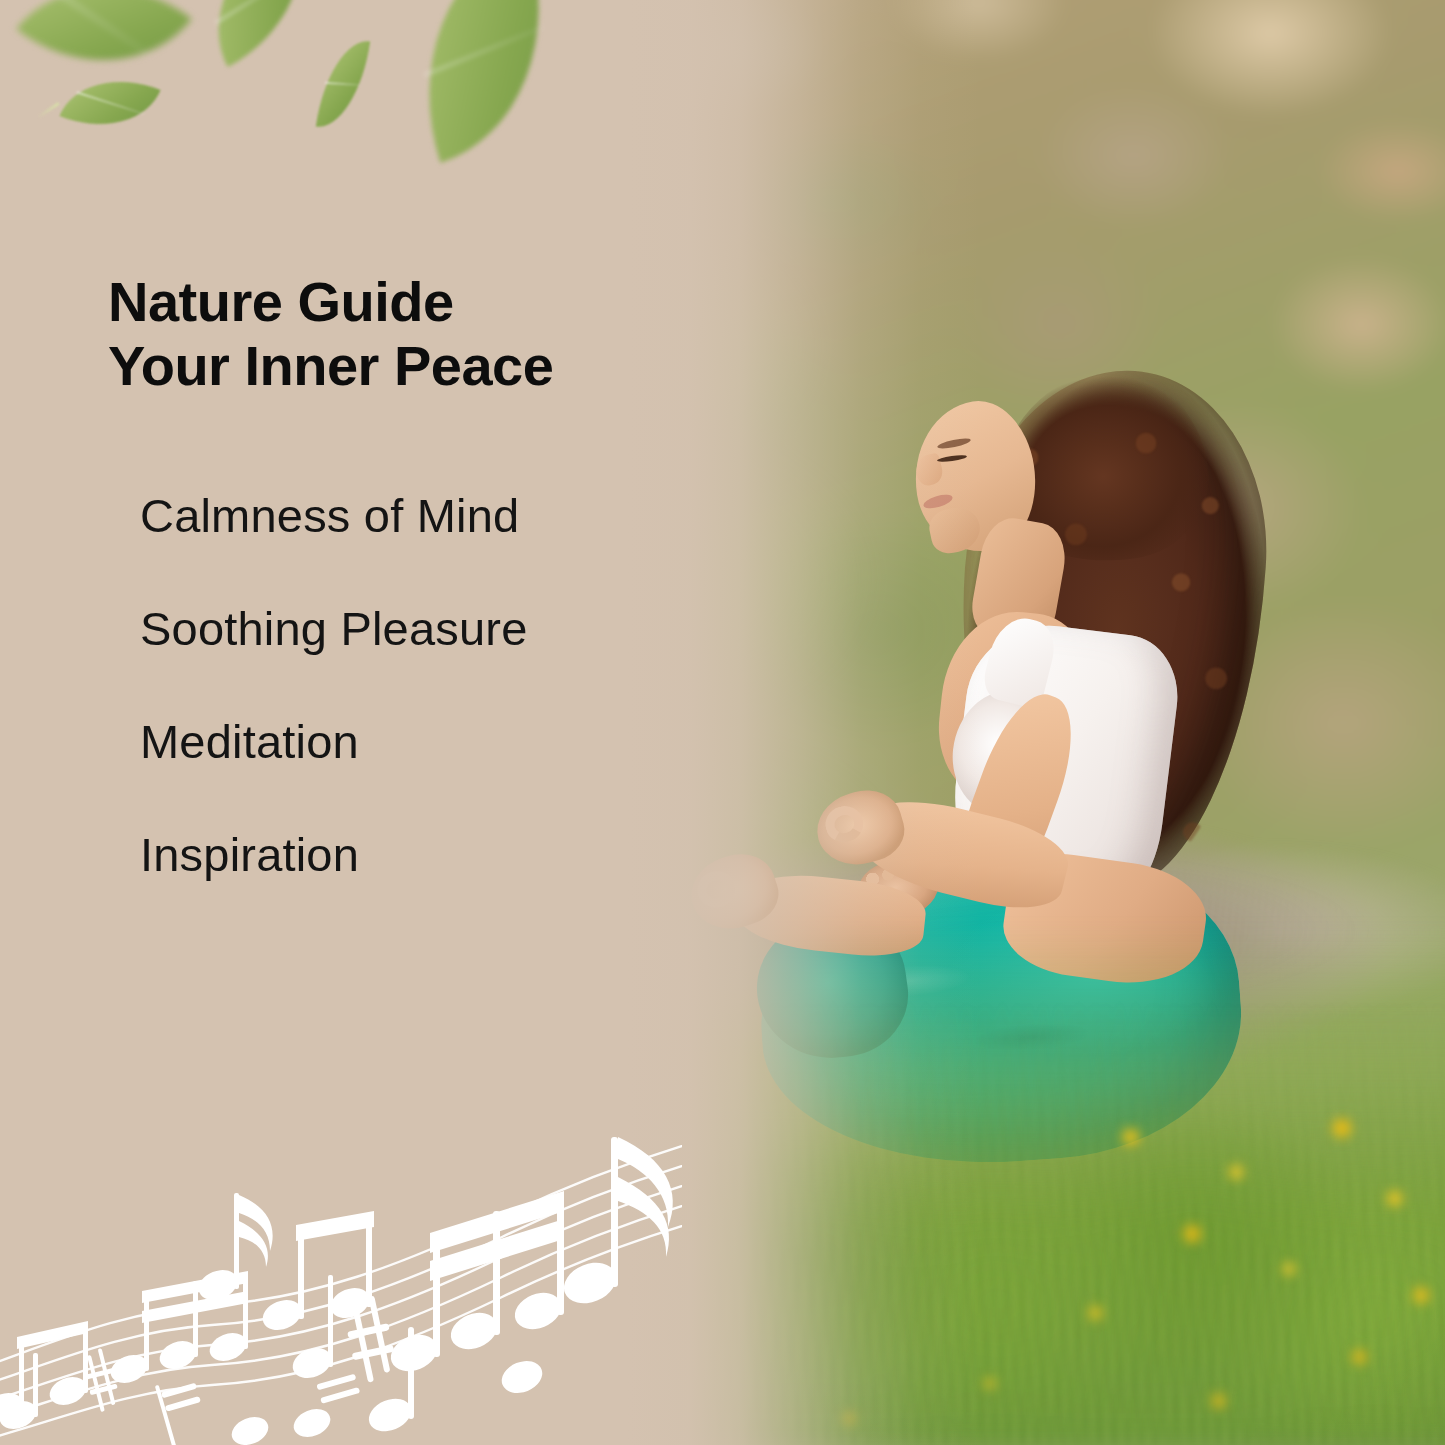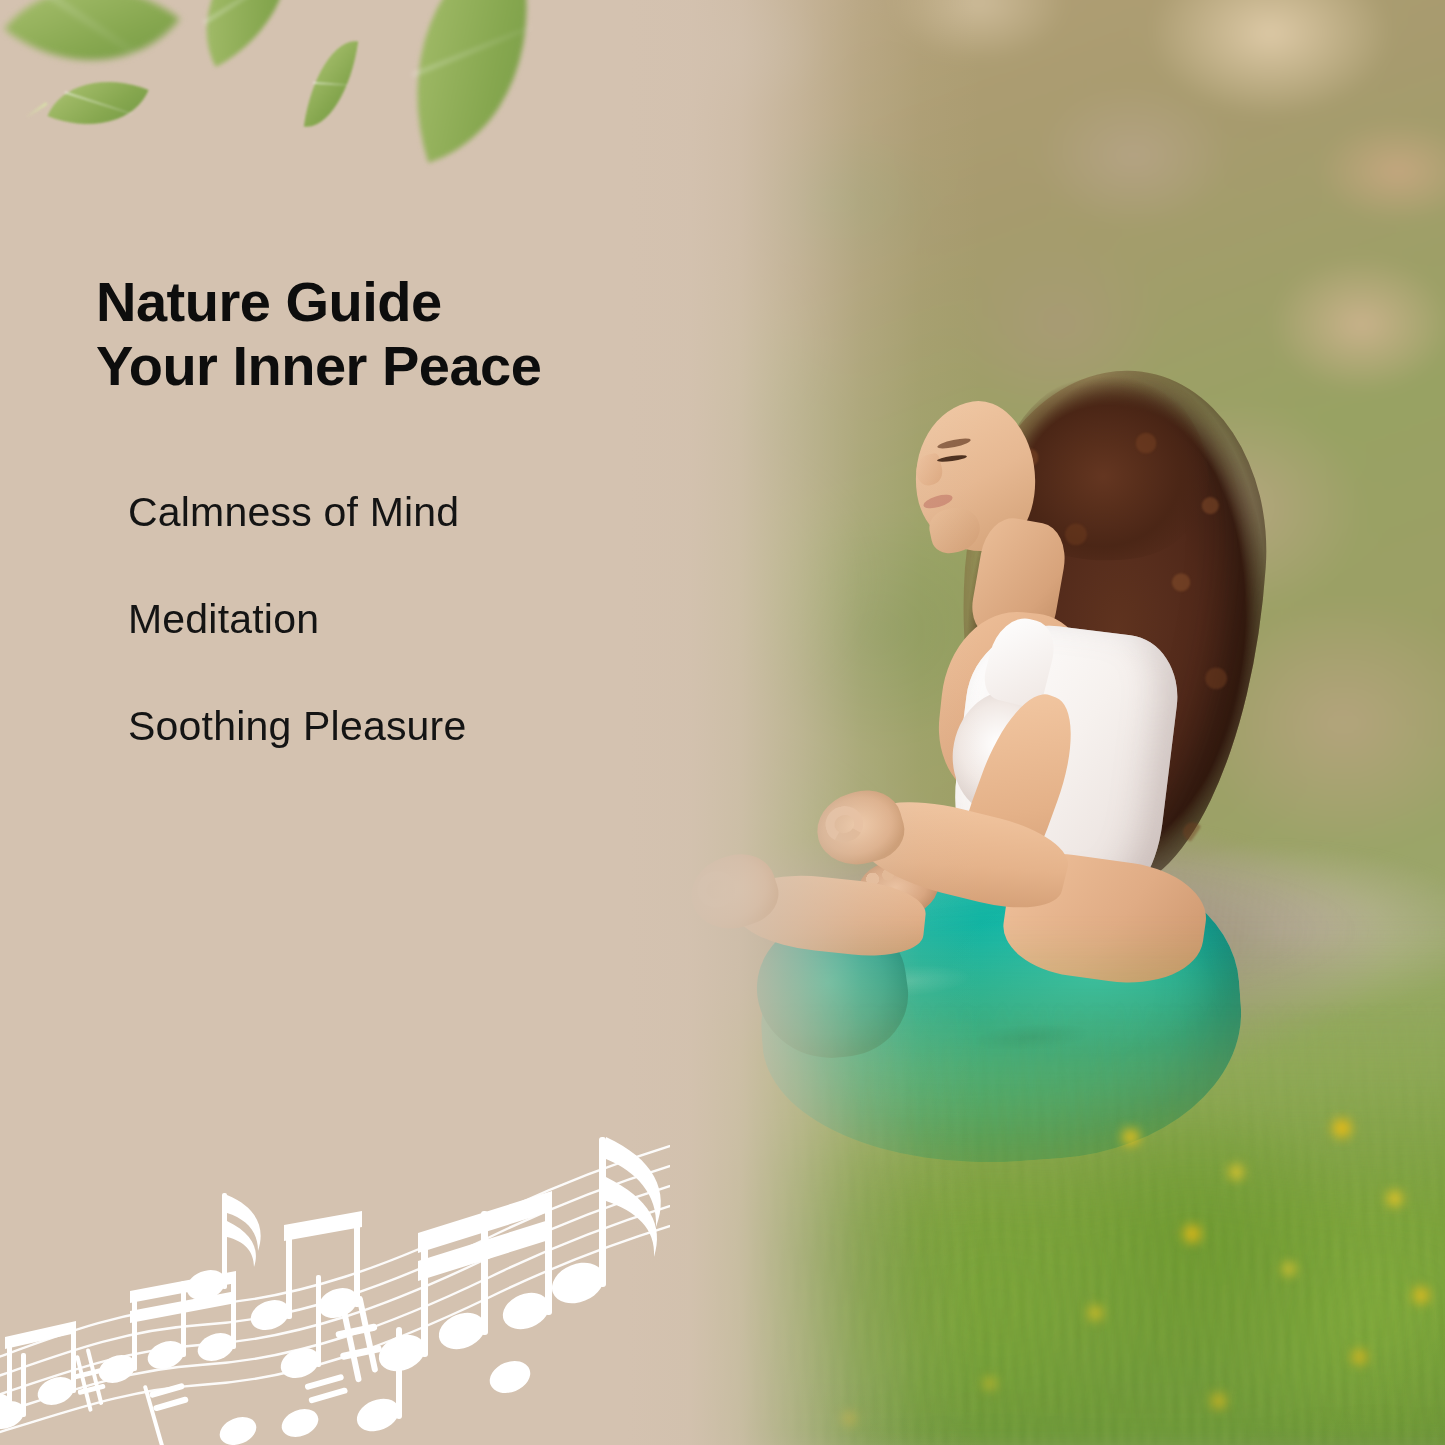--- a/index.html
+++ b/index.html
@@ -295,30 +295,30 @@
       rgba(212,194,176,.28) 32%,
       rgba(212,194,176,.08) 39%,
       rgba(212,194,176,0) 46%);
   }
   .photo-vignette{
     position:absolute;inset:0;
     background:radial-gradient(ellipse 120% 100% at 60% 45%, rgba(0,0,0,0) 55%, rgba(60,40,20,.16) 100%);
   }
 
   
-  .panel{position:absolute;left:0;top:0;width:700px;height:1445px;padding-left:24px;}
+  .panel{position:absolute;left:12px;top:0;width:700px;height:1445px;padding-left:24px;}
 
   .headline{
     position:absolute;left:96px;top:232px;width:560px;
     font-size:56px;line-height:1.16;font-weight:bold;color:#0d0d0d;
     letter-spacing:-.5px;white-space:pre-line;
   }
   .benefits{position:absolute;left:128px;top:492px;width:530px;}
   .benefit{
-    font-size:41px;line-height:1;color:#141414;font-weight:400;
+    font-size:47px;line-height:1;color:#141414;font-weight:400;
     margin-bottom:66px;letter-spacing:.2px;
   }
   .benefit:last-child{margin-bottom:0;}
 
   
   .leaf{position:absolute;}
   .leaf .blade{
     width:100%;height:100%;
     background:linear-gradient(120deg,#b6cb85 0%,#9cb763 30%,#86a74f 62%,#6f9641 100%);
     border-radius:100% 0 100% 0;
@@ -417,22 +417,23 @@
       </div>
     <div class="leaf" id="leaf-5">
         <div class="blade"></div>
       </div>
 
     <h1 class="headline">Nature Guide
 Your Inner Peace</h1>
 
     <div class="benefits">
       <div class="benefit">Calmness of Mind</div>
+      <div class="benefit">Soothing Pleasure</div>
       <div class="benefit">Meditation</div>
-      <div class="benefit">Soothing Pleasure</div>
+      <div class="benefit">Inspiration</div>
     </div>
 
     <div class="music">
       <svg viewBox="0 0 700 340" preserveAspectRatio="none" aria-hidden="true">
         <g stroke="#ffffff" stroke-width="2.4" fill="none" opacity=".95">
           <path d="M-10,292 C70,268 140,236 230,230 C330,224 420,190 520,142 C590,108 650,86 710,68"></path>
           <path d="M-10,310 C70,288 140,256 230,250 C330,244 420,210 520,162 C590,128 650,106 710,88"></path>
           <path d="M-10,328 C70,308 140,276 230,270 C330,264 420,230 520,182 C590,148 650,126 710,108"></path>
           <path d="M-10,274 C70,248 140,216 230,210 C330,204 420,170 520,122 C590,88 650,66 710,48"></path>
           <path d="M-10,256 C70,228 140,196 230,190 C330,184 420,150 520,102 C590,68 650,46 710,28"></path>

